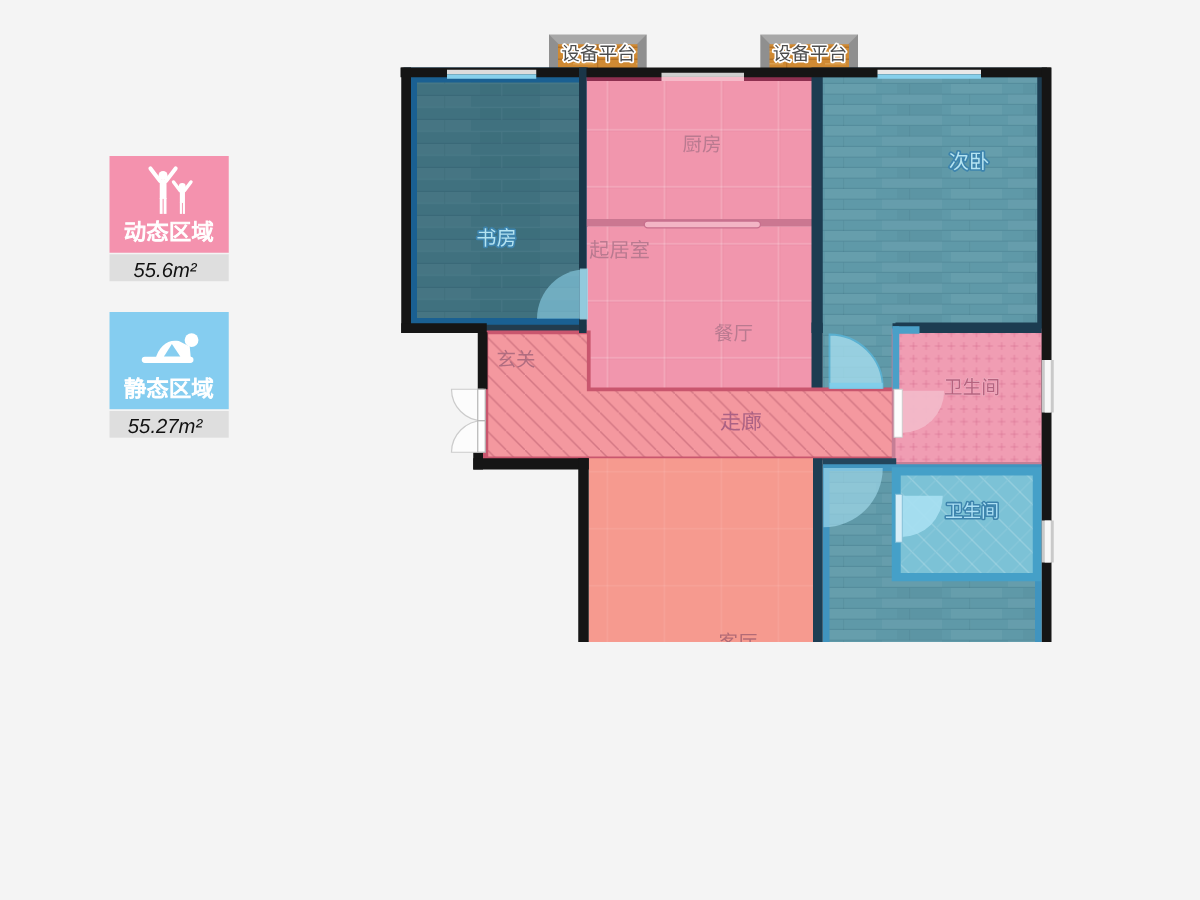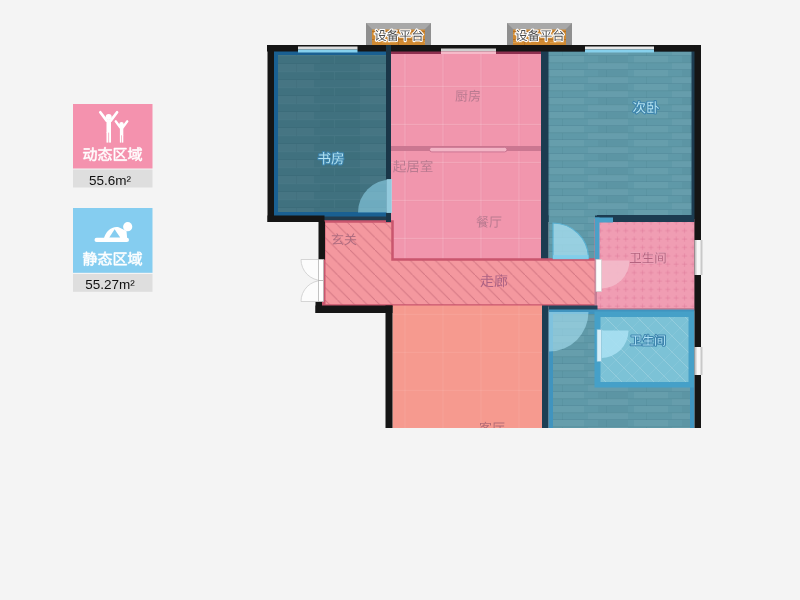--- a/index.html
+++ b/index.html
@@ -1,16 +1,16 @@
 <!DOCTYPE html>
 <html><head>
 <meta charset="utf-8">
 <style>
 html,body{margin:0;padding:0;background:#f4f4f4;font-family:"Liberation Sans",sans-serif;}
-#stage{position:relative;width:800px;height:428px;overflow:hidden;}
+#stage{position:relative;width:800px;height:428px;overflow:hidden;font-style:italic;}
 </style>
 </head>
 <body>
 <div id="stage">
 <svg width="800" height="600" viewBox="0 0 800 600">
 <defs>
 <pattern id="pStudy" width="90" height="16" patternUnits="userSpaceOnUse">
   <rect width="90" height="16" fill="#40717f"></rect>
   <rect y="7.2" width="90" height="0.9" fill="rgba(190,230,240,0.05)"></rect>
   <rect y="15.2" width="90" height="0.9" fill="rgba(10,40,55,0.10)"></rect>

